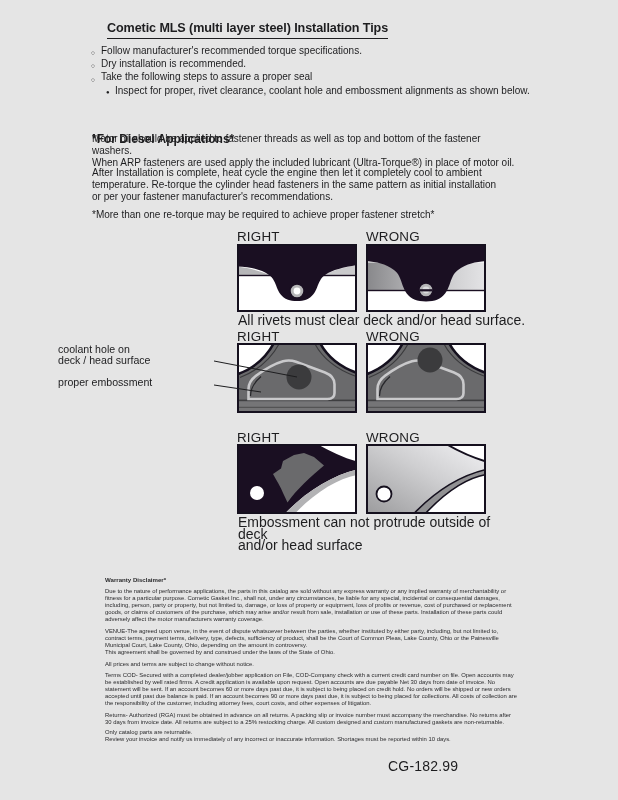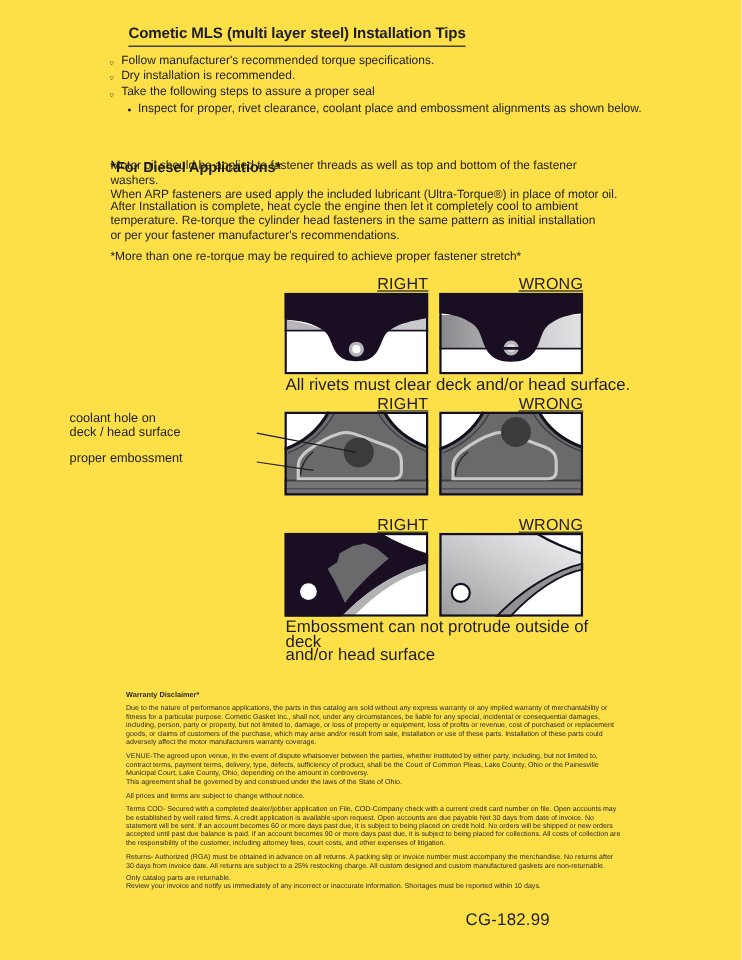--- a/index.html
+++ b/index.html
@@ -1,32 +1,32 @@
 <!DOCTYPE html>
 <html><head>
 <meta charset="utf-8">
 <style>
   html,body { margin:0; padding:0; background:#ffffff; }
   .page {
-    position:relative; width:618px; height:800px; background:#fde047;
+    position:relative; width:618px; height:800px; background:#e5e5e5;
     font-family:"Liberation Sans", sans-serif; color:#1d1d1f; overflow:hidden;
   }
   .title {
     position:absolute; left:107px; top:21px; font-size:12.6px; font-weight:bold;
     white-space:nowrap; border-bottom:1.6px solid #1d1d1f; padding-bottom:2.5px; letter-spacing:-0.1px;
   }
   .bullets { position:absolute; left:92px; top:44px; font-size:10px; line-height:13.2px; }
   .bullet { position:relative; padding-left:9px; white-space:nowrap; }
   .bullet::before { content:"○"; position:absolute; left:-1px; top:2.2px; font-size:6.5px; }
   .bullet.sub { margin-left:14px; }
   .bullet.sub::before { content:"●"; font-size:6px; top:2.8px; left:0; }
   .heading { position:absolute; left:92px; font-size:12px; font-weight:bold; white-space:nowrap;margin-top:16px; }
   .para { position:absolute; left:92px; width:430px; font-size:10px; line-height:11.9px; white-space:pre-line; }
   .note { white-space:nowrap; }
-  .dlabel { position:absolute; width:120px; text-align:right; font-size:13.4px; letter-spacing:0.2px;text-decoration:underline; }
+  .dlabel { position:absolute; width:120px; text-align:left; font-size:13.4px; letter-spacing:0.2px; }
   .dbox { position:absolute; width:120px; }
   .dbox svg { display:block; width:100%; height:100%; }
   .r1 { top:244px; height:68px; } .r2 { top:343px; height:70px; } .r3 { top:444px; height:70px; }
   .colL { left:237px; } .colR { left:366px; }
   .dcaption { position:absolute; left:238px; font-size:14px; line-height:11.5px; white-space:pre-line; }
   .plabel { position:absolute; left:58px; width:154px; 
             font-size:10.6px; line-height:11px; white-space:pre-line; }
   .leader { position:absolute; left:110px; top:340px; width:200px; height:60px; pointer-events:none; }
   .disc { position:absolute; left:105px; width:414px; font-size:5.9px; line-height:7.1px; color:#2a2a2c; white-space:pre-line; }
   .disc-head { font-weight:bold; font-size:6.1px; }
@@ -36,21 +36,21 @@
 <body>
 
 <div class="page">
 
   <div class="title">Cometic MLS (multi layer steel) Installation Tips</div>
 
   <div class="bullets">
     <div class="bullet">Follow manufacturer's recommended torque specifications.</div>
     <div class="bullet">Dry installation is recommended.</div>
     <div class="bullet">Take the following steps to assure a proper seal</div>
-    <div class="bullet sub">Inspect for proper, rivet clearance, coolant place and embossment alignments as shown below.</div>
+    <div class="bullet sub">Inspect for proper, rivet clearance, coolant hole and embossment alignments as shown below.</div>
   </div>
 
   <div class="heading" style="top:116px">*For Diesel Applications*</div>
   <div class="para" style="top:133px">Motor oil should be applied to fastener threads as well as top and bottom of the fastener washers.
 When ARP fasteners are used apply the included lubricant (Ultra-Torque®) in place of motor oil.</div>
   <div class="para" style="top:167px">After Installation is complete, heat cycle the engine then let it completely cool to ambient
 temperature. Re-torque the cylinder head fasteners in the same pattern as initial installation
 or per your fastener manufacturer's recommendations.</div>
   <div class="para note" style="top:209px">*More than one re-torque may be required to achieve proper fastener stretch*</div>
 

